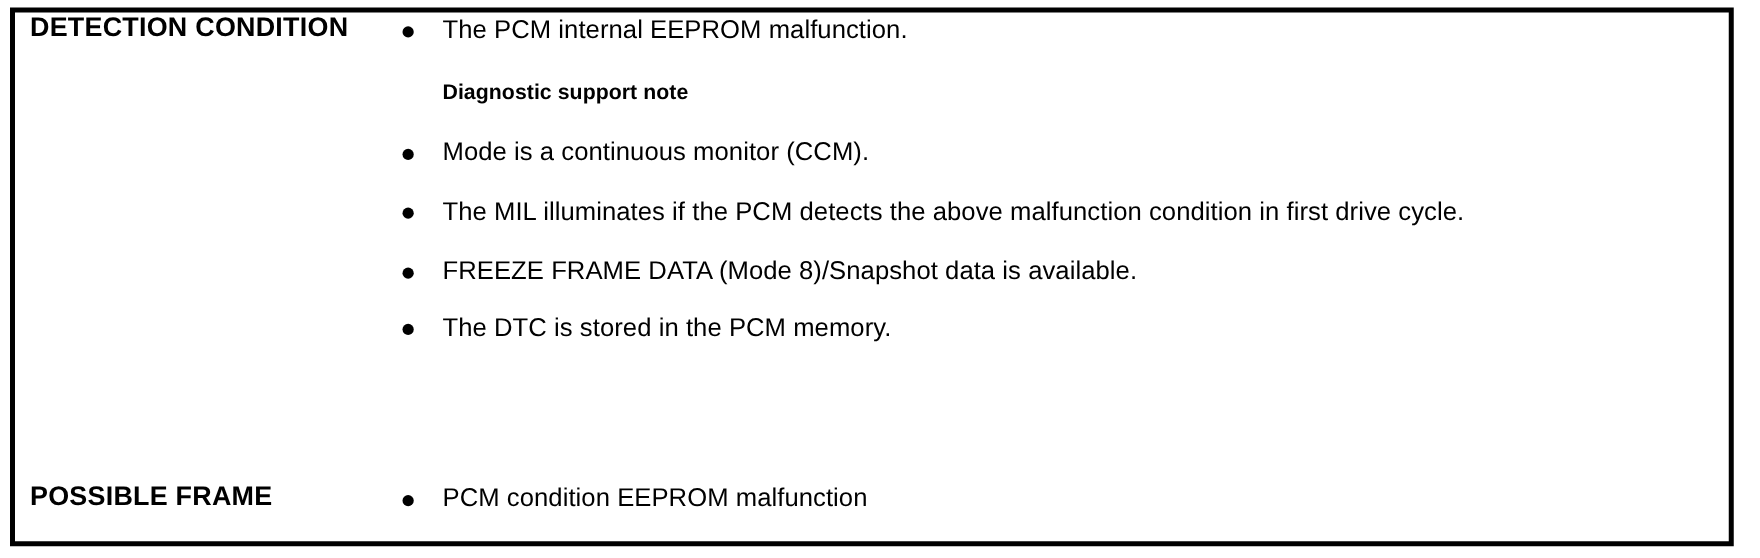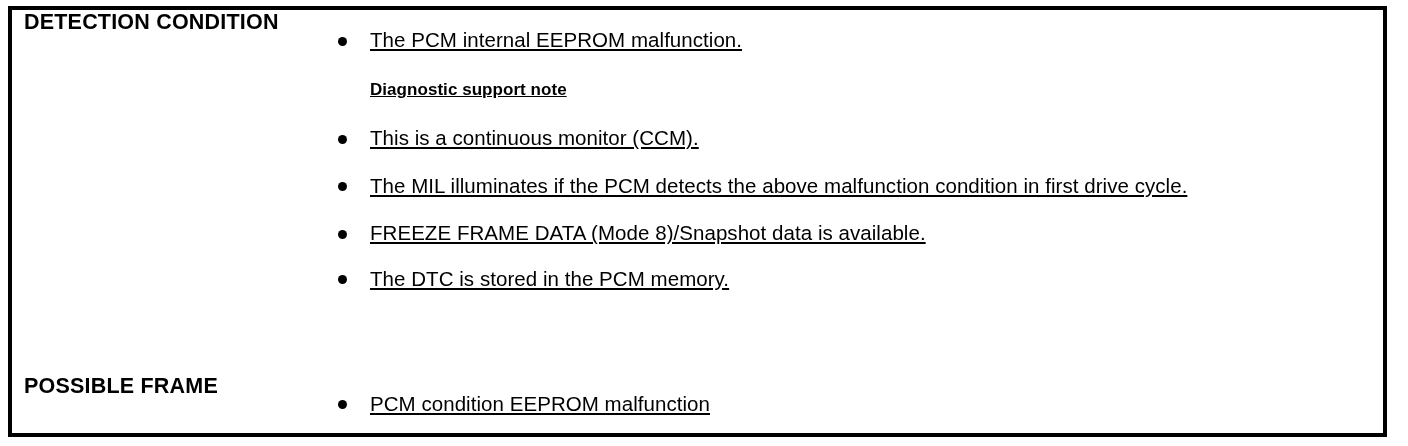--- a/index.html
+++ b/index.html
@@ -93,23 +93,22 @@
     padding: 0;
   }
 
   .cause-body-cell {
     vertical-align: middle;
     height: 48px;
   }
 
   ul.bullets {
     list-style: none;
-    margin: 16px;
-    padding: 0;
-    text-decoration: underline;
+    margin: 0;
+    padding: 0;
   }
 
   ul.bullets li.bullet-row {
     position: relative;
     padding-left: 44px;
     font-size: 20.5px;
     line-height: 1.34;
     letter-spacing: 0.05px;
   }
 
@@ -161,21 +160,21 @@
           <ul class="bullets detection-list">
             <li class="bullet-row">
               <span class="bullet-dot"></span>
               <span>The PCM internal EEPROM malfunction.</span>
             </li>
             <li class="gap-1"></li>
             <li class="note-heading">Diagnostic support note</li>
             <li class="gap-2"></li>
             <li class="bullet-row">
               <span class="bullet-dot"></span>
-              <span>This is a continuous monitor (CCM).</span>
+              <span>Mode is a continuous monitor (CCM).</span>
             </li>
             <li class="gap-3"></li>
             <li class="bullet-row">
               <span class="bullet-dot"></span>
               <span>The MIL illuminates if the PCM detects the above malfunction condition in first drive cycle.</span>
             </li>
             <li class="gap-4"></li>
             <li class="bullet-row">
               <span class="bullet-dot"></span>
               <span>FREEZE FRAME DATA (Mode 8)/Snapshot data is available.</span>

